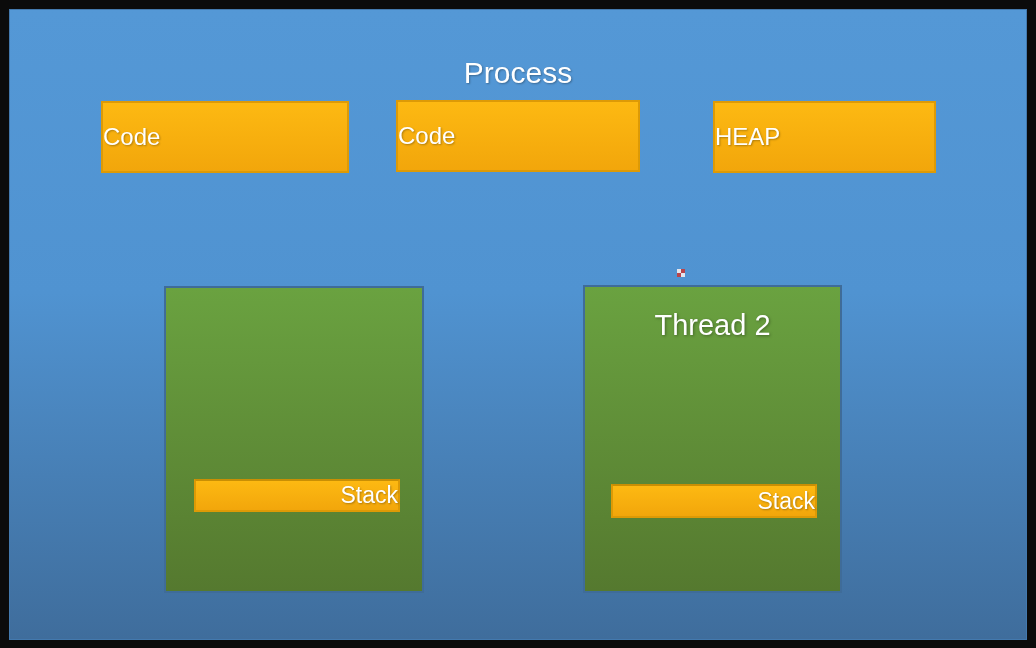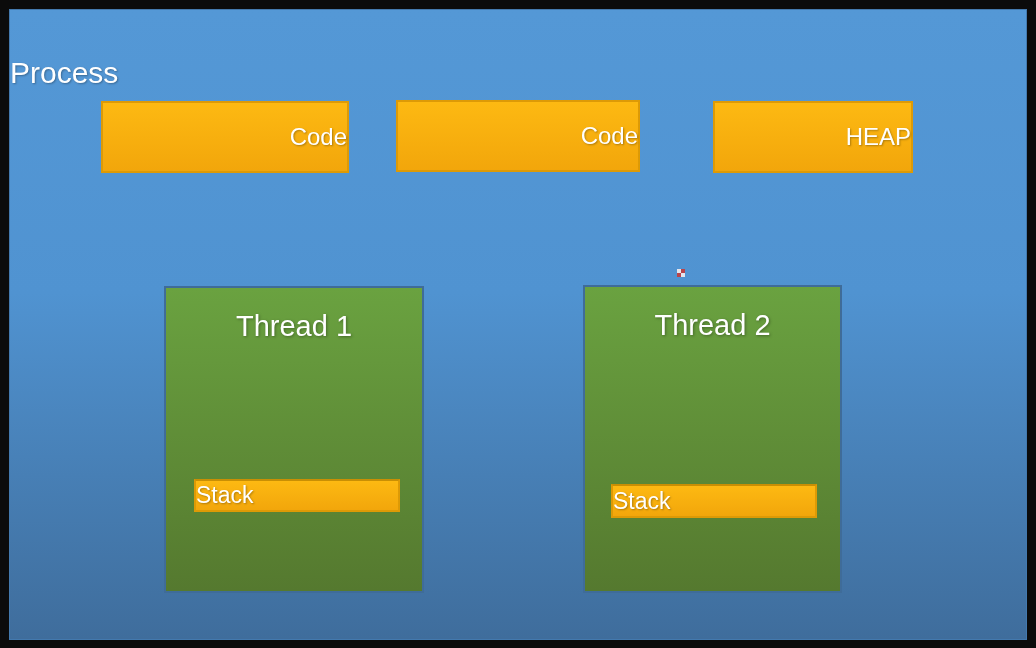--- a/index.html
+++ b/index.html
@@ -26,43 +26,43 @@
       #5093d1 45%,
       var(--panel-blue-bottom, #3f6d9c) 100%);
     border: 1px solid var(--panel-border, #4379ae);
     box-sizing: border-box;
   }
   .title {
     position: absolute;
     left: 0;
     top: 44px;
     width: 100%;
-    text-align: left;
+    text-align: center;
     color: var(--label-text, #ffffff);
     font-size: 30px;
     line-height: 38px;
     text-shadow: 1px 1px 2px rgba(0,0,0,0.3);
   }
   .seg {
     position: absolute;
     box-sizing: border-box;
     background: linear-gradient(180deg,
       var(--segment-fill-top, #fdb912) 0%,
       var(--segment-fill-bottom, #f2a60b) 100%);
     border: 2px solid var(--segment-border, #dd9a06);
     display: flex;
     align-items: center;
-    justify-content: flex-end;
+    justify-content: flex-start;
     color: var(--label-text, #ffffff);
     font-size: 24px;
     text-shadow: 1px 1px 2px rgba(0,0,0,0.3);
   }
   .seg-code { left: 91px;  top: 91px; width: 248px; height: 72px; }
   .seg-data { left: 386px; top: 90px; width: 244px; height: 72px; }
-  .seg-heap { left: 703px; top: 91px; width: 200px; height: 72px; }
+  .seg-heap { left: 703px; top: 91px; width: 223px; height: 72px; }
   .thread {
     position: absolute;
     box-sizing: border-box;
     background: linear-gradient(180deg,
       var(--thread-fill-top, #6aa240) 0%,
       var(--thread-fill-bottom, #55792f) 100%);
     border: 2px solid var(--thread-border, #3f6c99);
   }
   .thread-1 { left: 154px; top: 276px; width: 260px; height: 307px; }
   .thread-2 { left: 573px; top: 275px; width: 259px; height: 308px; padding-left: 48px; }
@@ -79,21 +79,21 @@
   .stack {
     position: absolute;
     box-sizing: border-box;
     background: linear-gradient(180deg,
       var(--segment-fill-top, #fdb912) 0%,
       var(--segment-fill-bottom, #f2a60b) 100%);
     border: 2px solid var(--segment-border, #dd9a06);
     border-top-color: #c98f04;
     display: flex;
     align-items: center;
-    justify-content: flex-start;
+    justify-content: flex-end;
     color: var(--label-text, #ffffff);
     font-size: 23px;
     text-shadow: 1px 1px 2px rgba(0,0,0,0.3);
   }
   .stack-1 { left: 28px; top: 191px; width: 206px; height: 33px; }
   .stack-2 { left: 26px; top: 197px; width: 206px; height: 34px; }
   .cursor-dot {
     position: absolute;
     left: 667px;
     top: 259px;
@@ -117,21 +117,20 @@
 
     <div class="seg seg-data">
       <span>Code</span>
     </div>
 
     <div class="seg seg-heap">
       <span>HEAP</span>
     </div>
 
     <div class="thread thread-1">
-      <div class="thread-label">Thread 1</div>
       <div class="stack stack-1">
         <span>Stack</span>
       </div>
     </div>
 
     <div class="thread thread-2">
       <div class="thread-label">Thread 2</div>
       <div class="stack stack-2">
         <span>Stack</span>
       </div>

